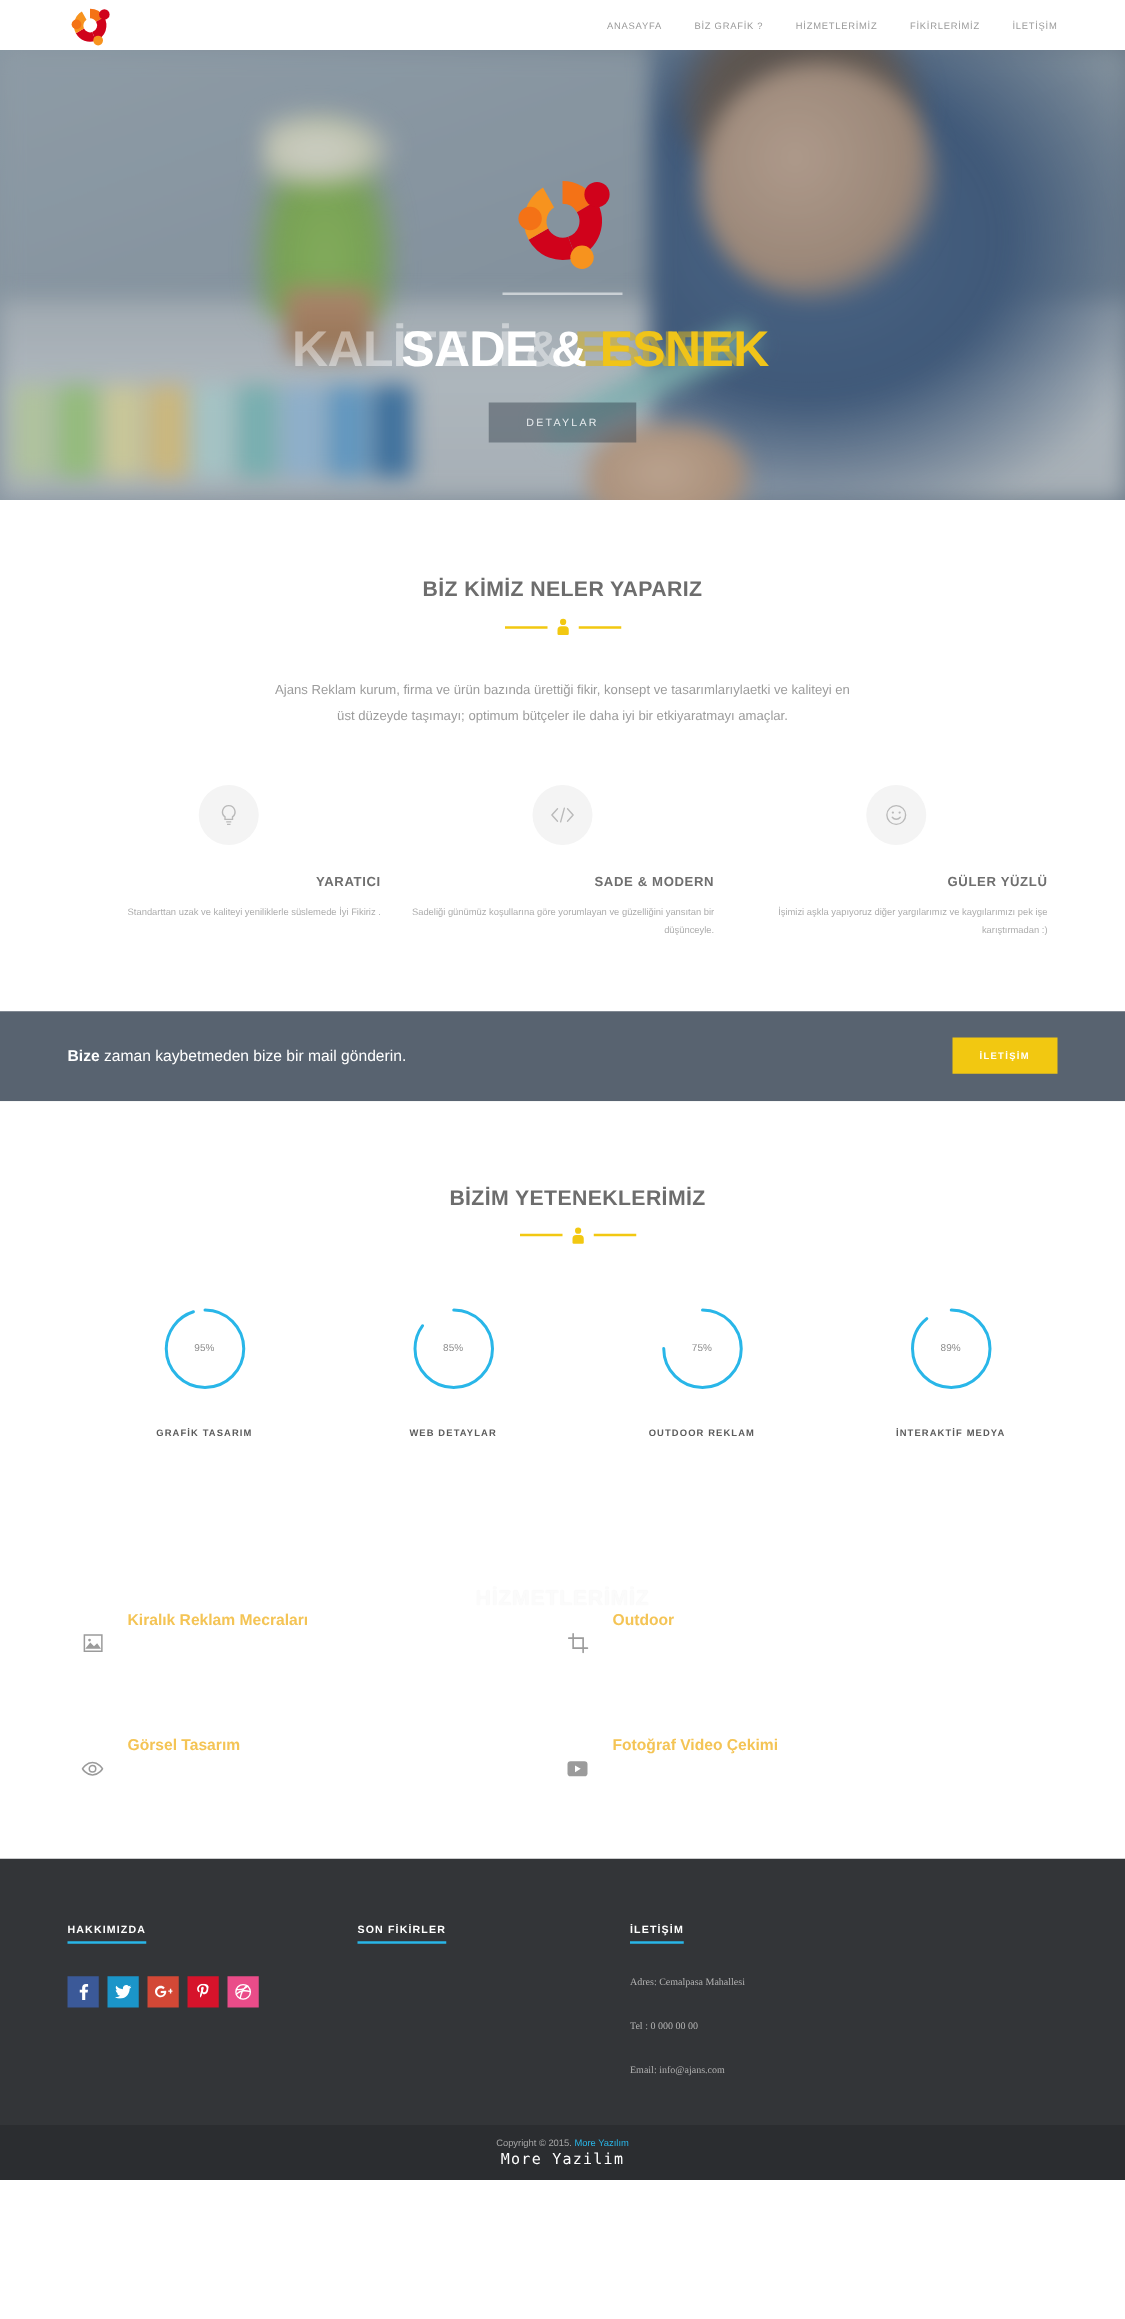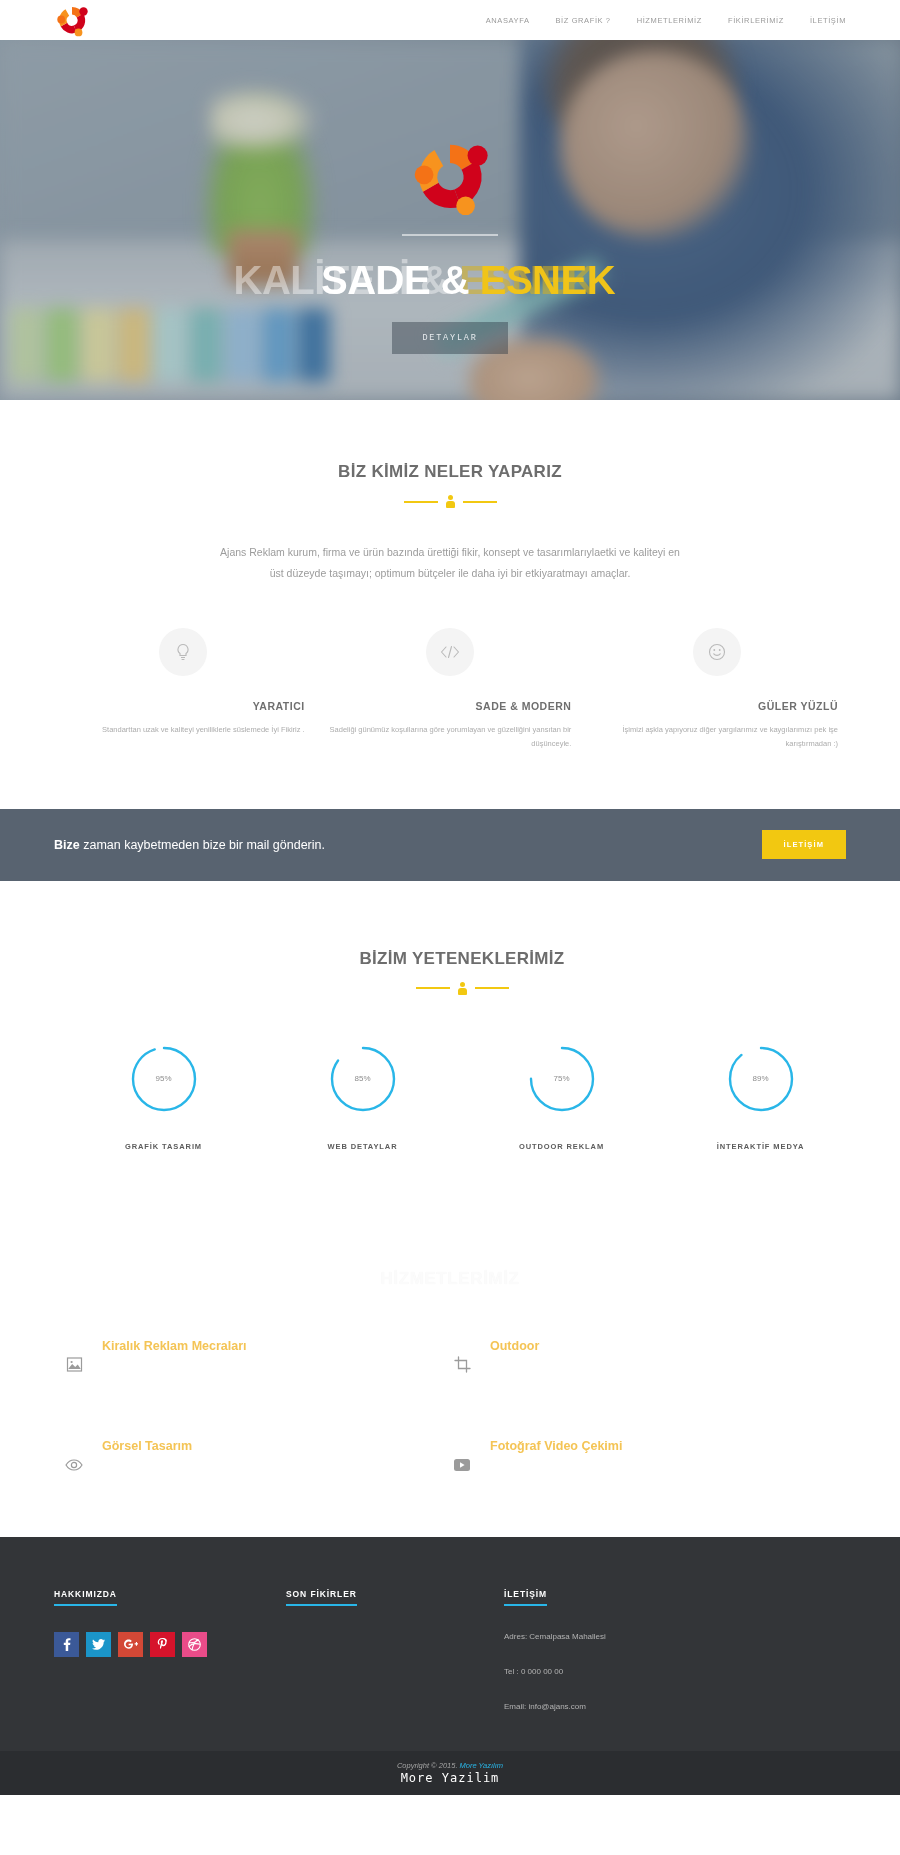--- a/index.html
+++ b/index.html
@@ -130,21 +130,21 @@
 
   .hero-btn {
     margin-top:18px;
     background:rgba(40,52,64,0.42);
     color:#e8ecef;
     font-size:8.5px;
     letter-spacing:1.8px;
     padding:11px 30px;
     border:0;
     cursor:pointer;
-    font-family:Liberation Mono, monospace;
+    font-family:Liberation Sans, sans-serif;
   }
 
   
   .sect-title {
     text-align:center;
     font-size:17px;
     font-weight:bold;
     color:#6d6d6d;
     letter-spacing:0.3px;
   }
@@ -224,21 +224,20 @@
   }
 
   
   .services { background:#fff; padding-top:48px; padding-bottom:60px; }
   .services-title {
     text-align:center; font-size:17px; font-weight:bold;
     color:#fbfbfb; letter-spacing:0.6px;
     text-shadow:0 0 1px rgba(0,0,0,0.05);
   }
   .svc-grid {
-    margin-top:50px;
     display:grid; grid-template-columns:1fr 1fr;
     row-gap:62px; column-gap:0; padding:0 62px;
   }
   .svc { display:flex; align-items:flex-start; gap:16px; }
   .svc .ico {
     width:24px; height:24px; flex:0 0 24px;
     display:flex; align-items:center; justify-content:center;
     color:#9b9b9b; margin-top:14px;
   }
   .svc .stitle {
@@ -261,29 +260,29 @@
     width:25px; height:25px; display:flex;
     align-items:center; justify-content:center;
     color:#fff; font-size:11px; font-weight:bold;
     cursor:pointer;
   }
   .soc.fb { background:#3b5998; }
   .soc.tw { background:#1b95c9; }
   .soc.gp { background:#d34836; }
   .soc.pi { background:#d6132b; }
   .soc.dr { background:#ea4c89; }
-  .f-line { margin-top:26px; font-size:8px; color:#b3b3b3; }
+  .f-line { margin-top:26px; font-size:8px; color:#b3b3b3;font-family:Liberation Serif, serif; }
   .f-line:first-of-type { margin-top:33px; }
 
   .copy {
     background:#2b2d30; height:44px;
     display:flex; flex-direction:column;
     align-items:center; justify-content:center;
   }
-  .copy-text { font-size:7.5px; color:#a5a5a5;font-style:italic; }
+  .copy-text { font-size:7.5px; color:#a5a5a5; }
   .copy-text a { color:#29b6e8; text-decoration:none; }
   .copy-mono {
     font-family:"DejaVu Sans Mono", monospace;
     font-size:12px; color:#ffffff; letter-spacing:1px;
     margin-top:1px;
   }
 </style>
 </head>
 <body>
 

